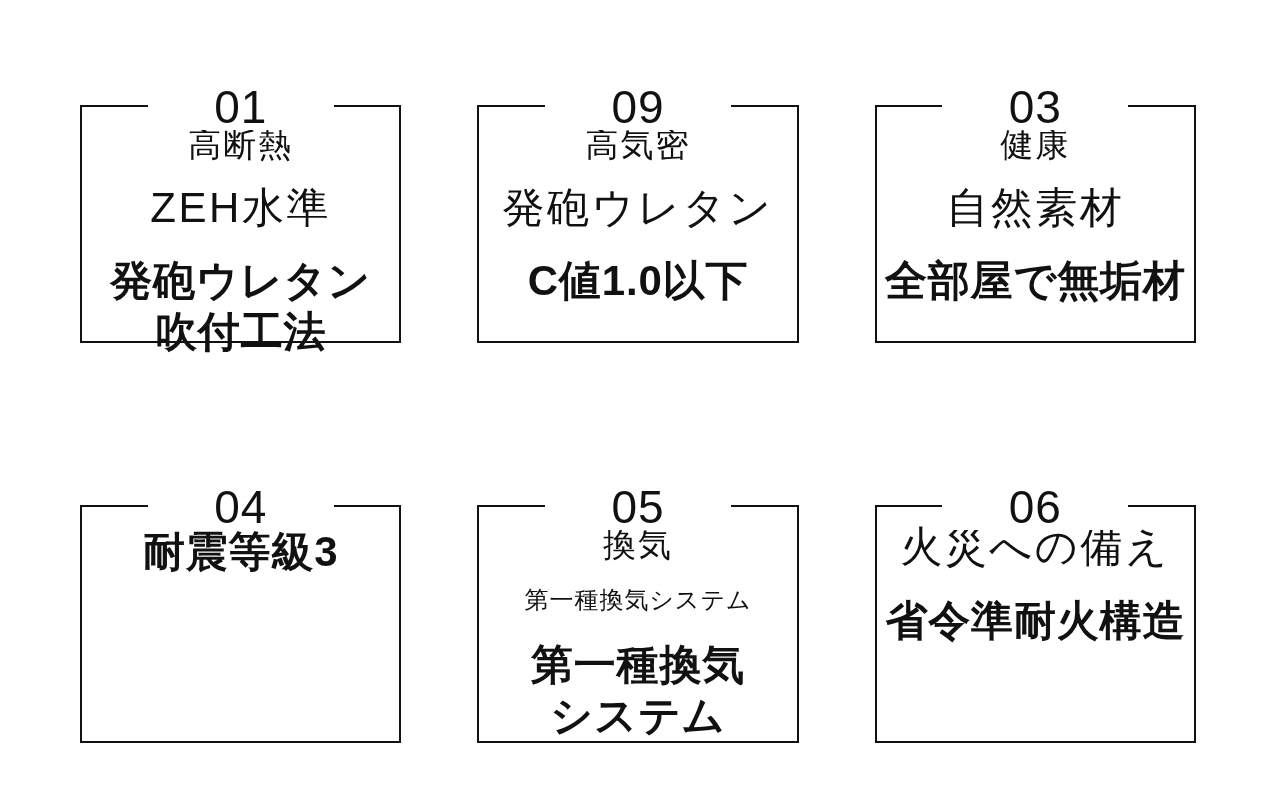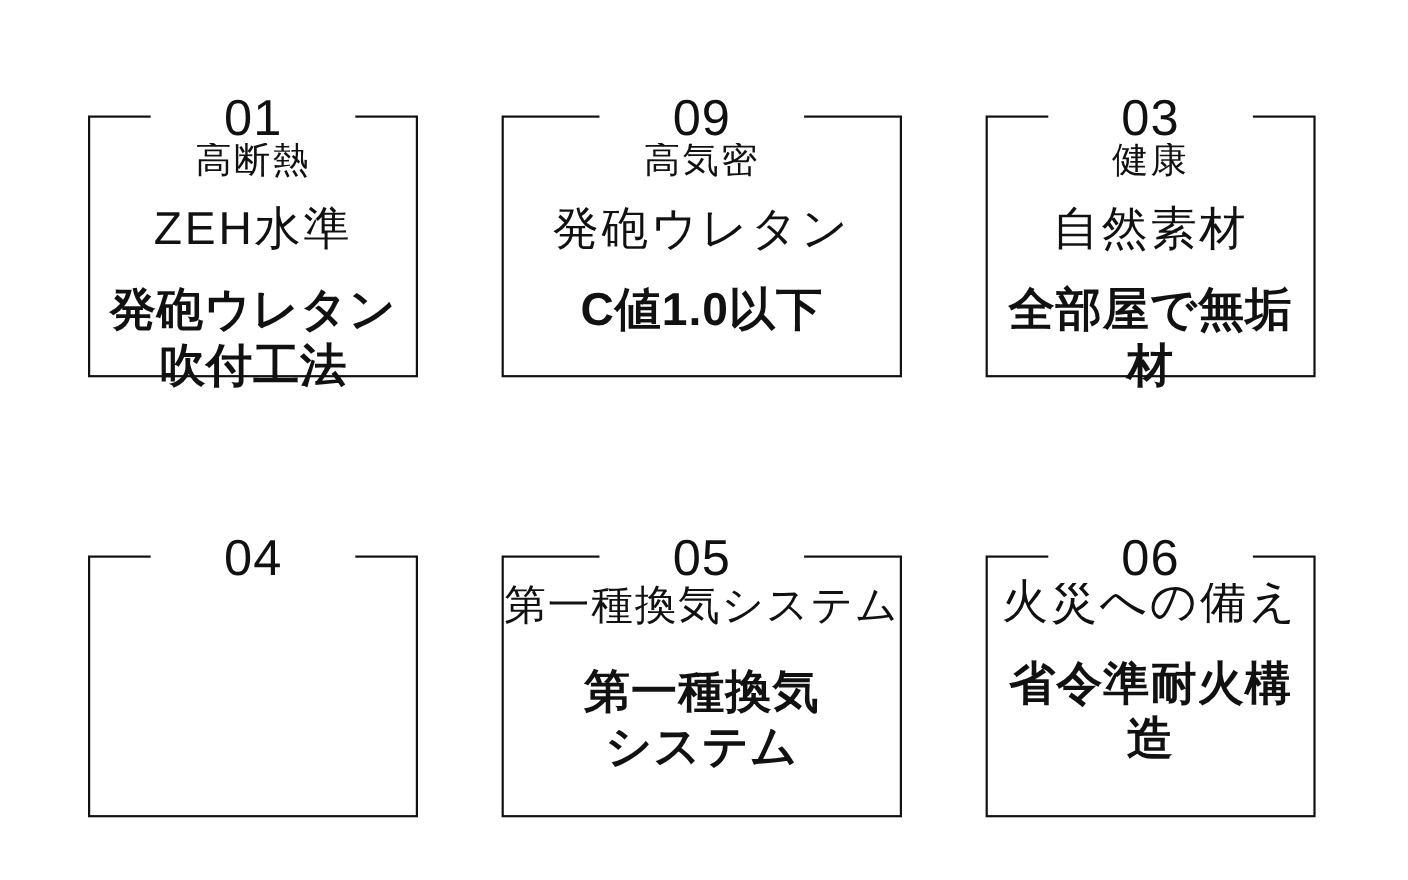--- a/index.html
+++ b/index.html
@@ -54,21 +54,21 @@
   }
   .subtitle {
     margin-top: 12px;
     font-size: 42px;
     line-height: 1.35;
     font-weight: 400;
     letter-spacing: 0.06em;
     white-space: nowrap;
   }
   .subtitle.small {
-    font-size: 38px;
+    font-size: 24px;
     line-height: 1.7;
     letter-spacing: 0.04em;
   }
   .title {
     margin: 20px 0 0 0;
     font-size: 42px;
     line-height: 1.2;
     font-weight: 700;
     letter-spacing: 0.02em;
     white-space: pre-line;
@@ -95,24 +95,26 @@
 
   <section class="card">
     <div class="num">03</div>
     <div class="category">健康</div>
     <div class="subtitle">自然素材</div>
     <h2 class="title">全部屋で無垢材</h2>
   </section>
 
   <section class="card">
     <div class="num">04</div>
+    <h2 class="title">耐震等級3</h2>
   </section>
 
   <section class="card">
     <div class="num">05</div>
+    <div class="category">換気</div>
     <div class="subtitle small">第一種換気システム</div>
     <h2 class="title">第一種換気
 システム</h2>
   </section>
 
   <section class="card">
     <div class="num">06</div>
     <div class="subtitle">火災への備え</div>
     <h2 class="title">省令準耐火構造</h2>
   </section>

